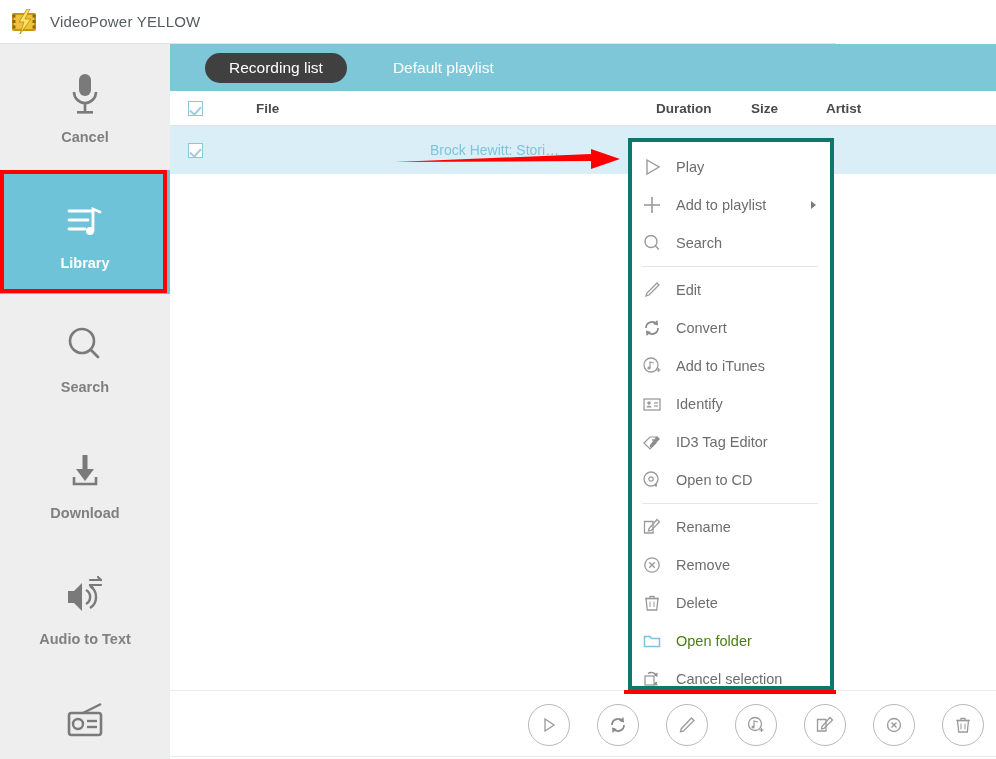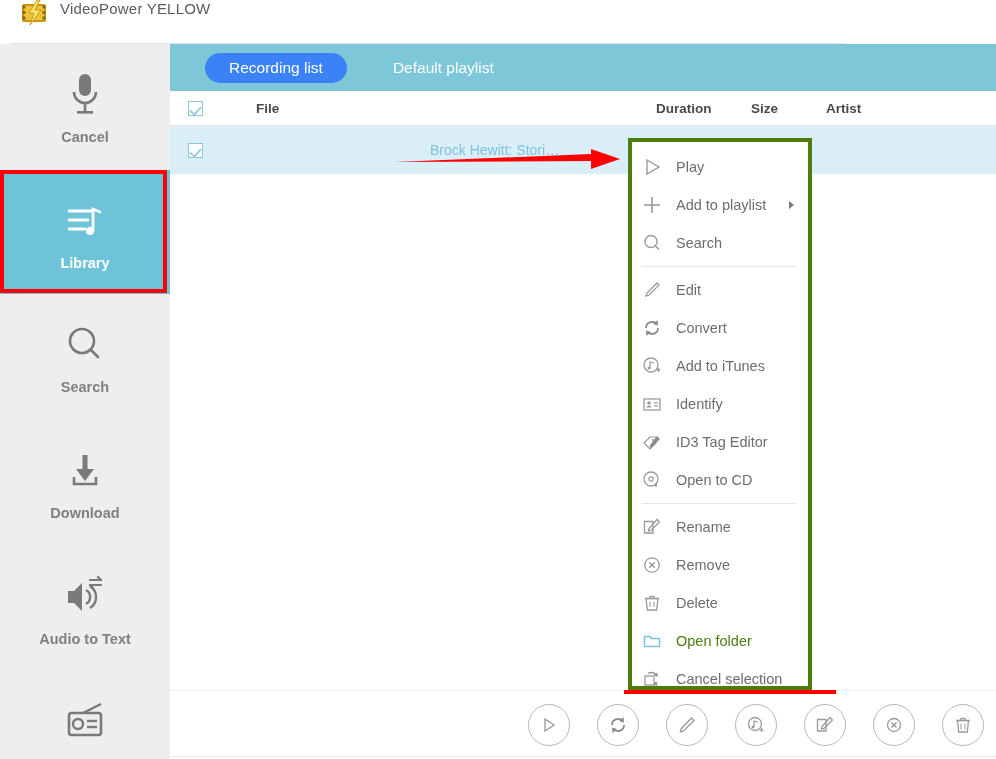--- a/index.html
+++ b/index.html
@@ -5,23 +5,23 @@
   html,body{margin:0;padding:0;}
   body{
     width:996px;height:759px;
     font-family:"Liberation Sans", sans-serif;
     background:#ffffff;
     overflow:hidden;
     position:relative;
   }
   
   .titlebar{
-    position:absolute;left:10px;top:0;width:836px;height:43px;
+    position:absolute;left:0;top:0;width:836px;height:43px;
     background:#ffffff;border-bottom:1px solid #d8e6ea;
-    display:flex;align-items:flex-start;
+    display:flex;align-items:center;
   }
   .app-icon{width:28px;height:26px;margin-left:10px;position:relative;flex:none;}
   .app-title{
     margin-left:12px;font-size:15px;color:#555c60;letter-spacing:.2px;
   }
   
   .sidebar{
     position:absolute;left:0;top:44px;width:170px;height:715px;
     background:#eeeeee;
   }
@@ -39,21 +39,21 @@
     border:4px solid #fe0000;box-sizing:border-box;pointer-events:none;
   }
   
   .main{position:absolute;left:170px;top:44px;width:826px;height:715px;background:#fff;}
   .tabbar{
     height:47px;background:#7ec7d9;display:flex;align-items:center;padding-left:35px;
   }
   .tab{
     font-size:15.5px;color:#ffffff;padding:6px 24px;border-radius:16px;
   }
-  .tab.active{background:#3b82f6;}
+  .tab.active{background:#404040;}
   .tab.plain{margin-left:22px;}
   
   .thead{
     height:34px;display:flex;align-items:center;border-bottom:1px solid #e3e3e3;
     font-size:13.5px;font-weight:bold;color:#4a4a4a;position:relative;
   }
   .chkcell{width:50px;display:flex;align-items:center;justify-content:center;}
   .chk{
     width:15px;height:15px;border:1px solid #8cc7d8;background:#fff;
     position:relative;box-sizing:border-box;
@@ -71,22 +71,22 @@
     font-size:14px;color:#7fc4dc;position:relative;
   }
   .filebox{
     display:inline-block;border:4px solid #fe0000;padding:6px 10px;background:#d9eef6;
     position:relative;left:-12px;
   }
   
   .arrow{position:absolute;left:395px;top:148px;width:230px;height:22px;pointer-events:none;}
   
   .ctxwrap{
-    position:absolute;left:628px;top:138px;width:184px;height:552px;
-    border:4px solid #4d7c0f;box-sizing:border-box;background:#ffffff;
+    position:absolute;left:628px;top:138px;width:206px;height:552px;
+    border:4px solid #0f766e;box-sizing:border-box;background:#ffffff;
   }
   .ctxmenu{
     background:#ffffff;width:100%;height:100%;box-sizing:border-box;
     padding:6px 0 6px 0;overflow:hidden;
   }
   .mi{
     height:38px;display:flex;align-items:center;padding-left:10px;
     font-size:14.5px;color:#6d6d6d;position:relative;
   }
   .mi .mic{width:34px;display:flex;align-items:center;justify-content:flex-start;flex:none;}

